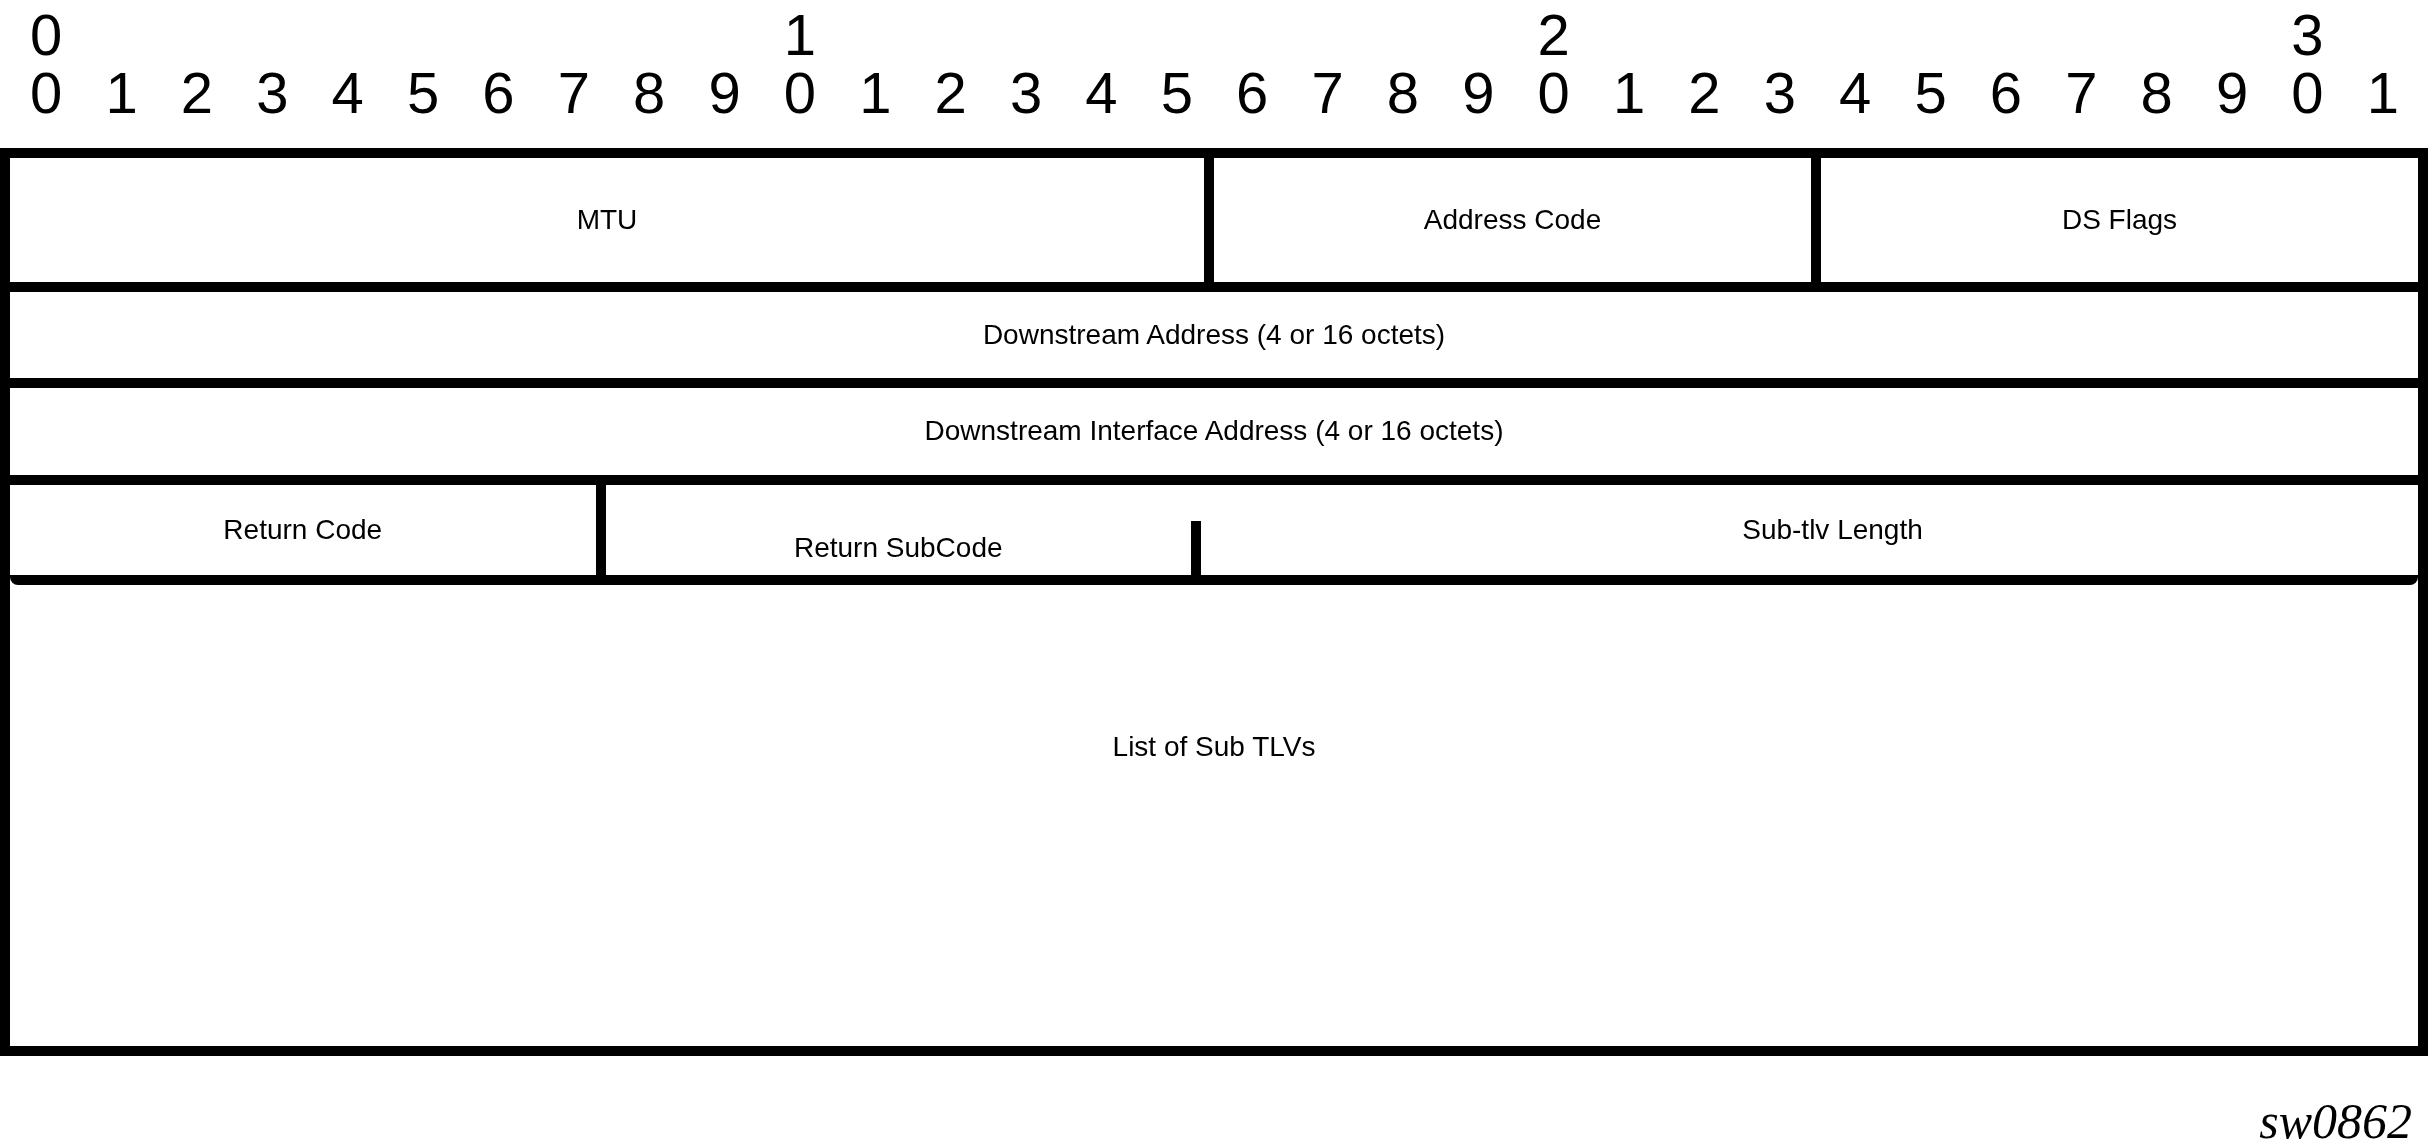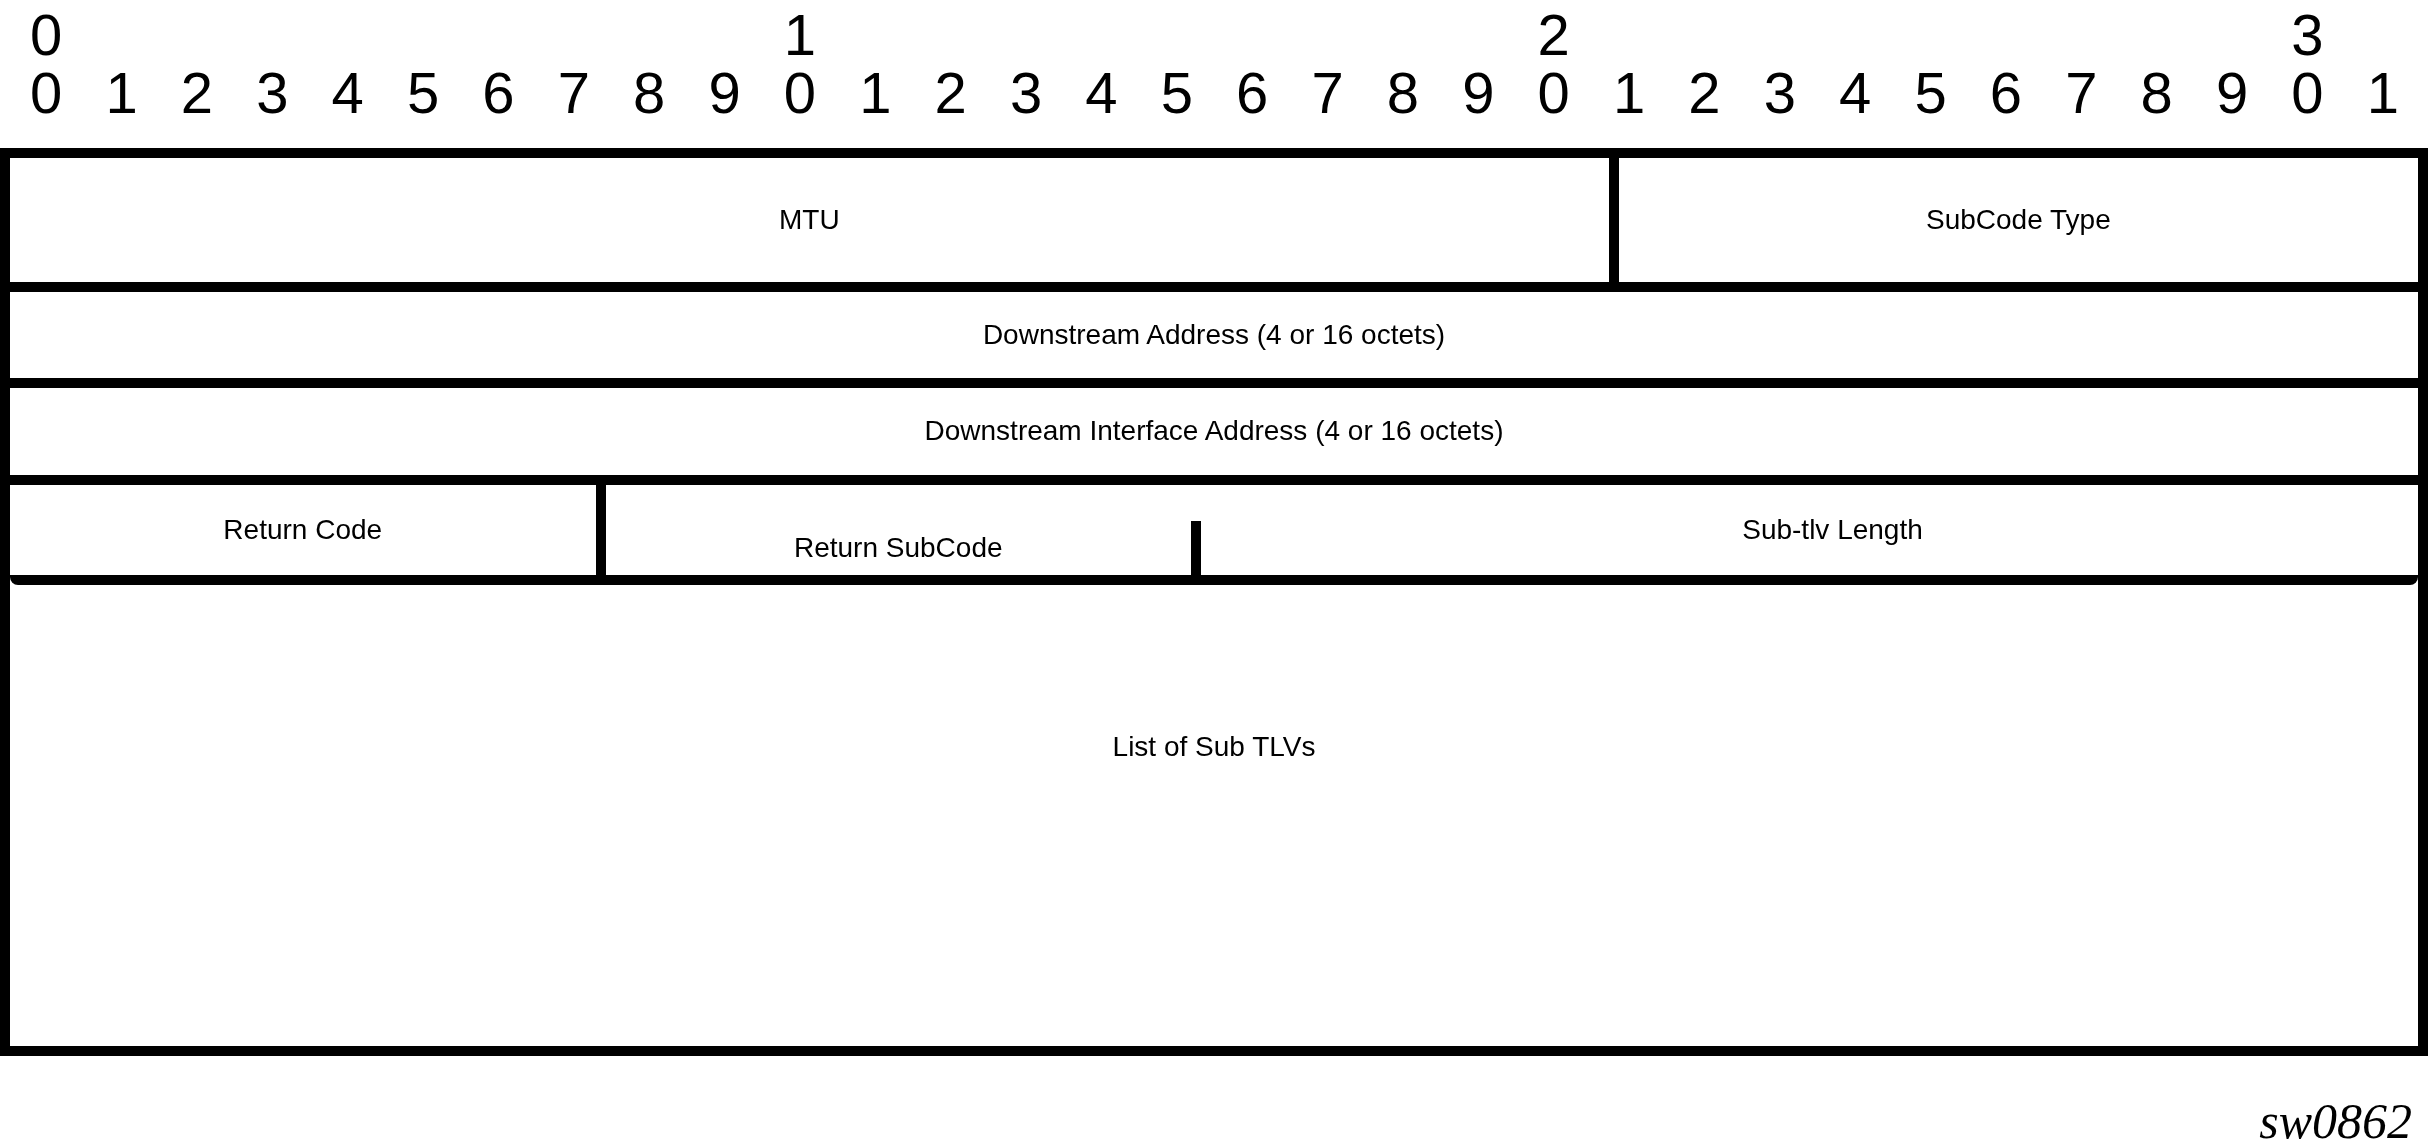--- a/index.html
+++ b/index.html
@@ -183,21 +183,22 @@
       <div class="ruler-cell">9</div>
       <div class="ruler-cell">0</div>
       <div class="ruler-cell">1</div>
     </div>
   </div>
 
   <div class="packet-table">
 
     <div class="prow row-h1">
       <div class="pcell" style="flex: 16 0 0;">MTU</div>
-      <div class="pcell" style="flex: 8 0 0;">SubCode Type</div>
+      <div class="pcell" style="flex: 8 0 0;">Address Code</div>
+      <div class="pcell" style="flex: 8 0 0;">DS Flags</div>
     </div>
 
     <div class="prow row-h2">
       <div class="pcell" style="flex: 32 0 0; text-align: center;">Downstream Address (4 or 16 octets)</div>
     </div>
 
     <div class="prow row-h3">
       <div class="pcell" style="flex: 32 0 0;">Downstream Interface Address (4 or 16 octets)</div>
     </div>
 

